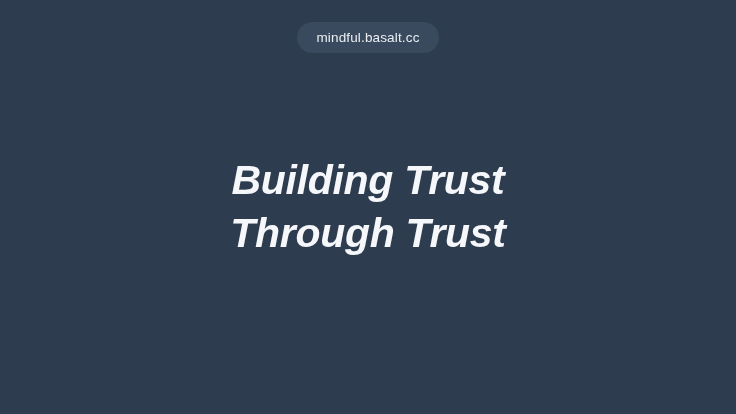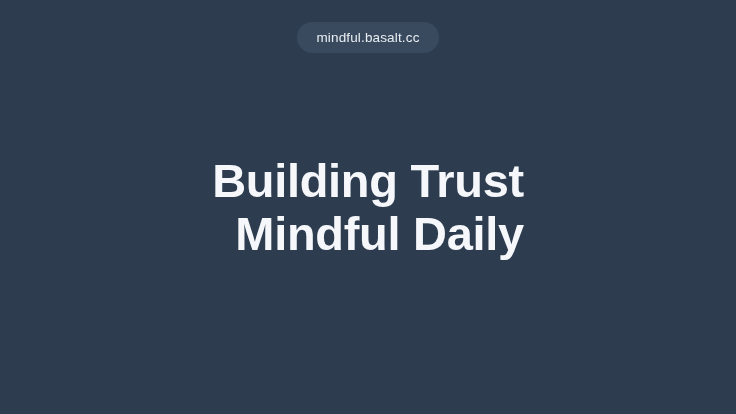--- a/index.html
+++ b/index.html
@@ -61,27 +61,28 @@
     height: 414px;
     display: flex;
     align-items: center;
     justify-content: center;
     pointer-events: none;
   }
 
   .headline {
     margin: 0;
     padding: 0 20px;
-    text-align: right;
-    font-size: 47px;
+    text-align: center;
+    font-size: 41px;
     font-weight: 700;
     line-height: 53px;
     letter-spacing: -0.3px;
     color: #f5f7fa;
     max-width: 700px;
+    font-style: italic;
   }
 
   .headline-line {
     display: block;
     white-space: nowrap;
   }
 </style>
 </head>
 <body>
 
@@ -89,17 +90,17 @@
 
   <div class="badge-row">
     <div class="url-badge">
       <span class="url-badge-text">mindful.basalt.cc</span>
     </div>
   </div>
 
   <div class="hero">
     <h1 class="headline">
       <span class="headline-line">Building Trust</span>
-      <span class="headline-line">Mindful Daily</span>
+      <span class="headline-line">Through Trust</span>
     </h1>
   </div>
 
 </div>
 
 </body></html>

